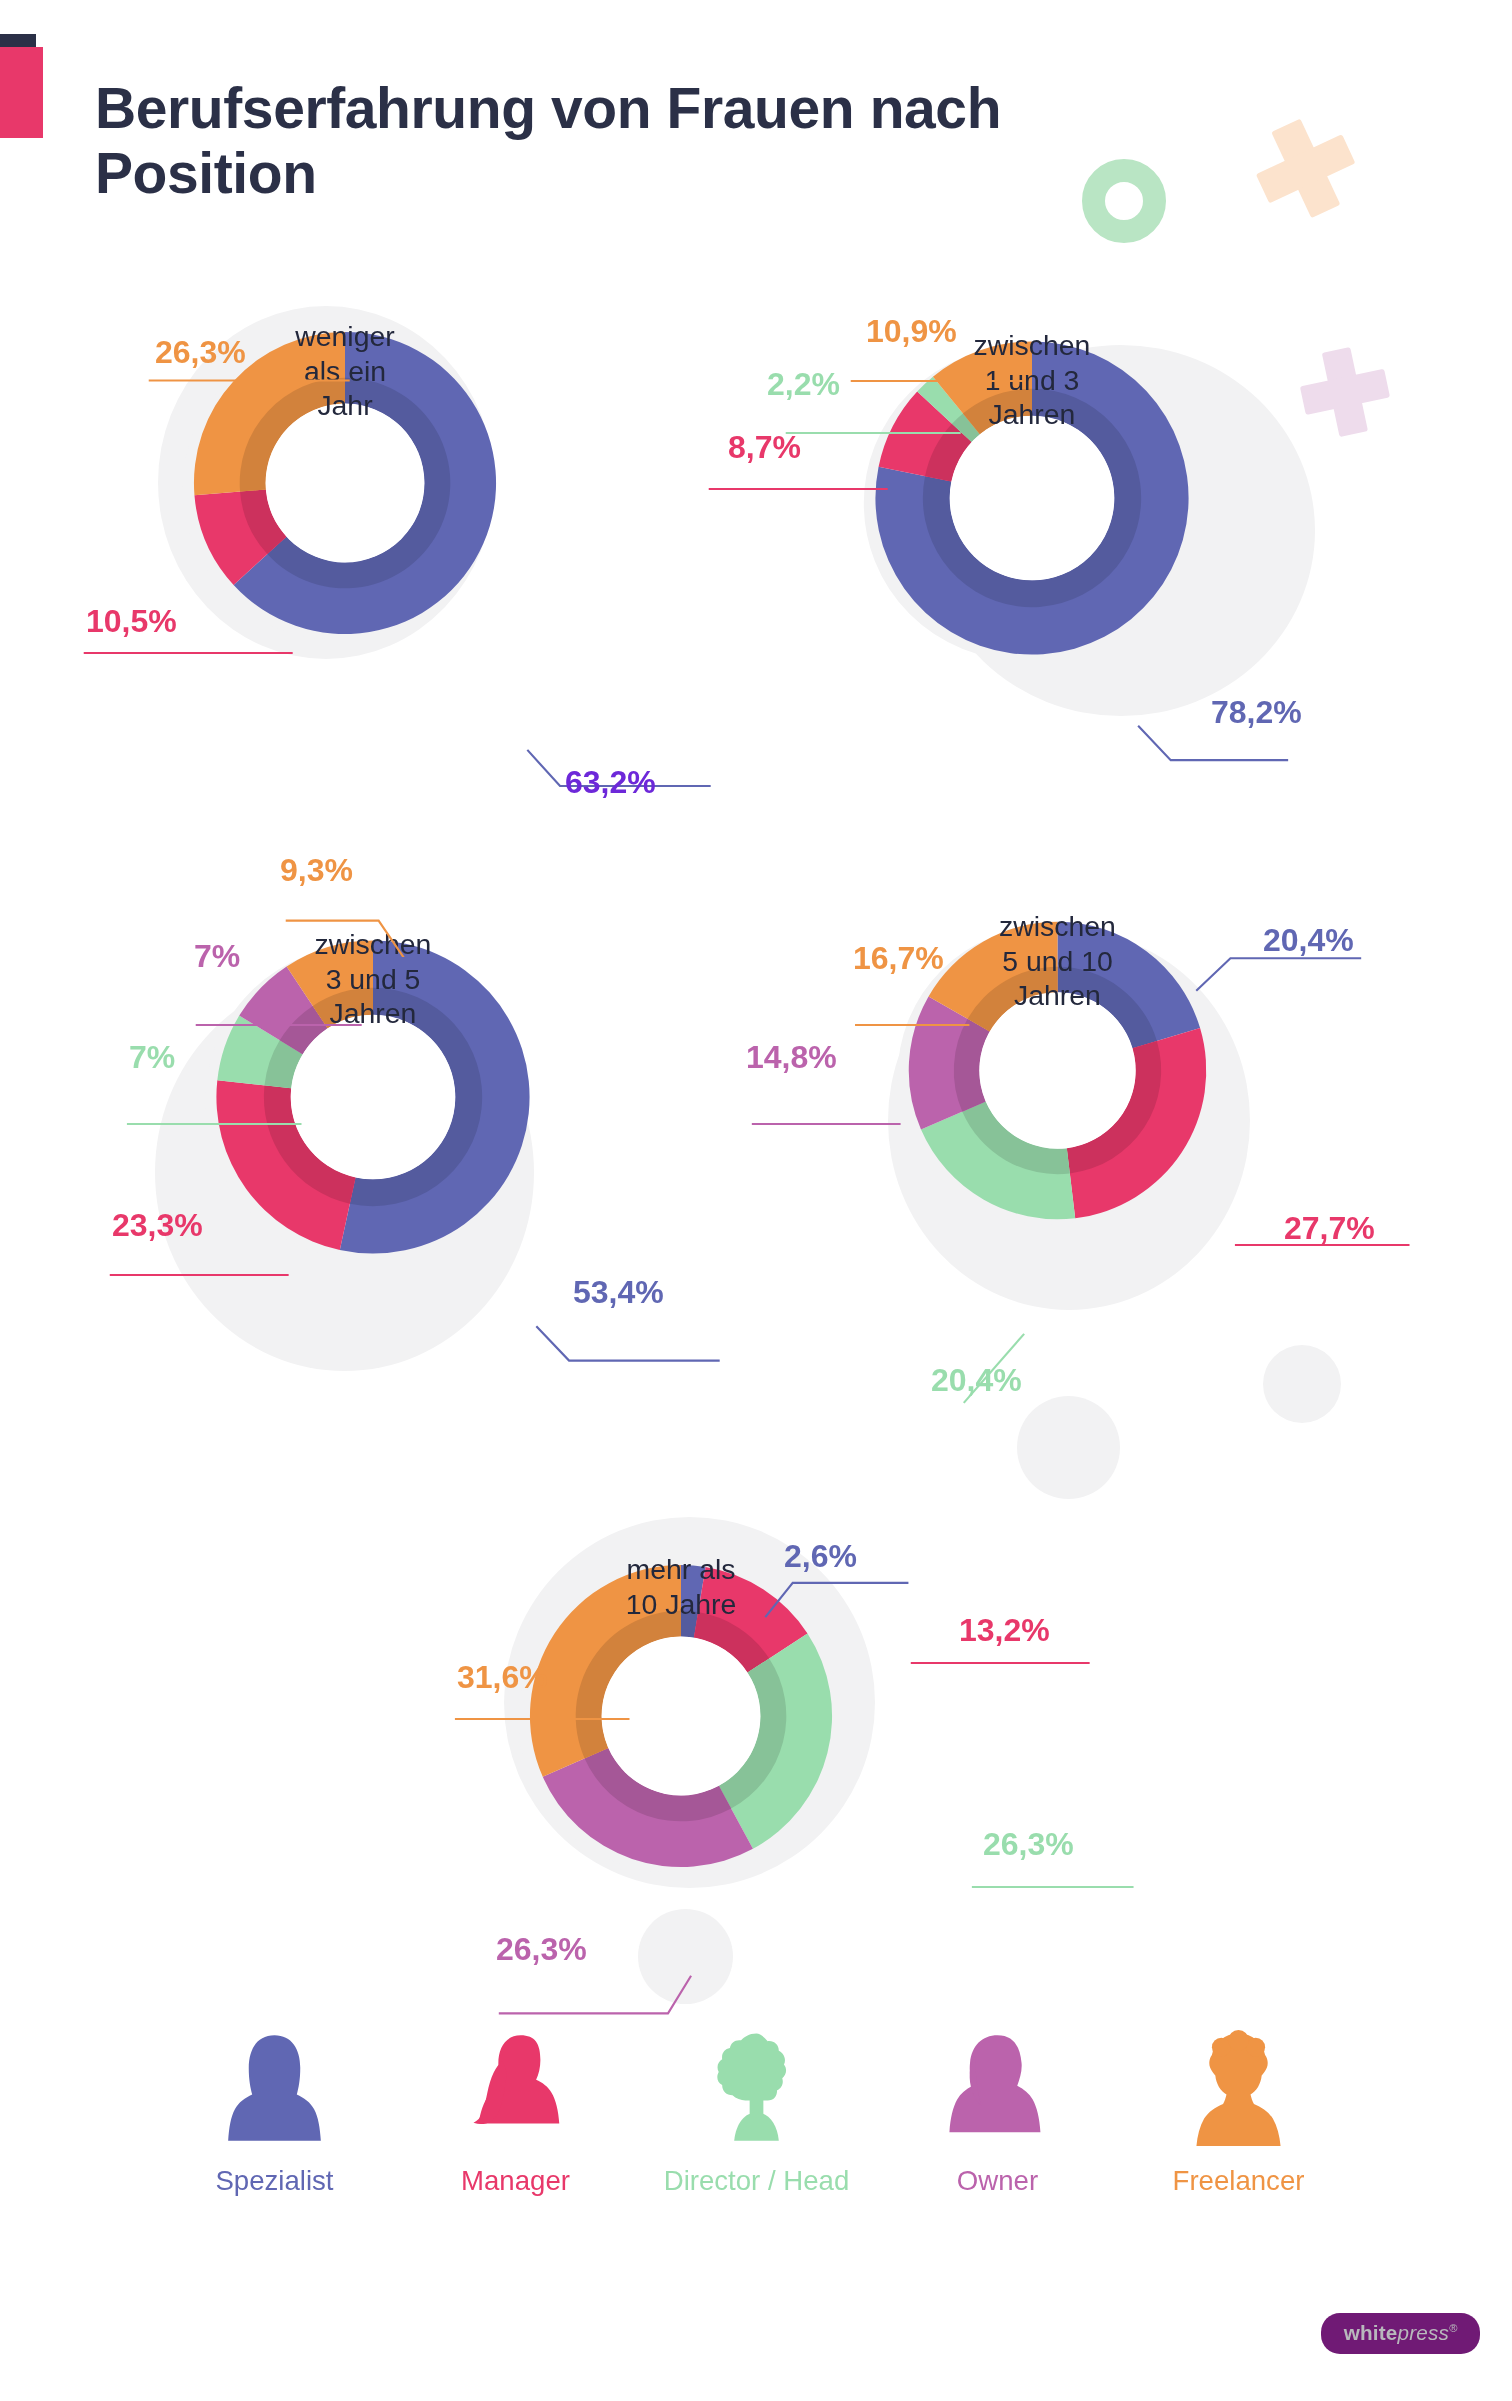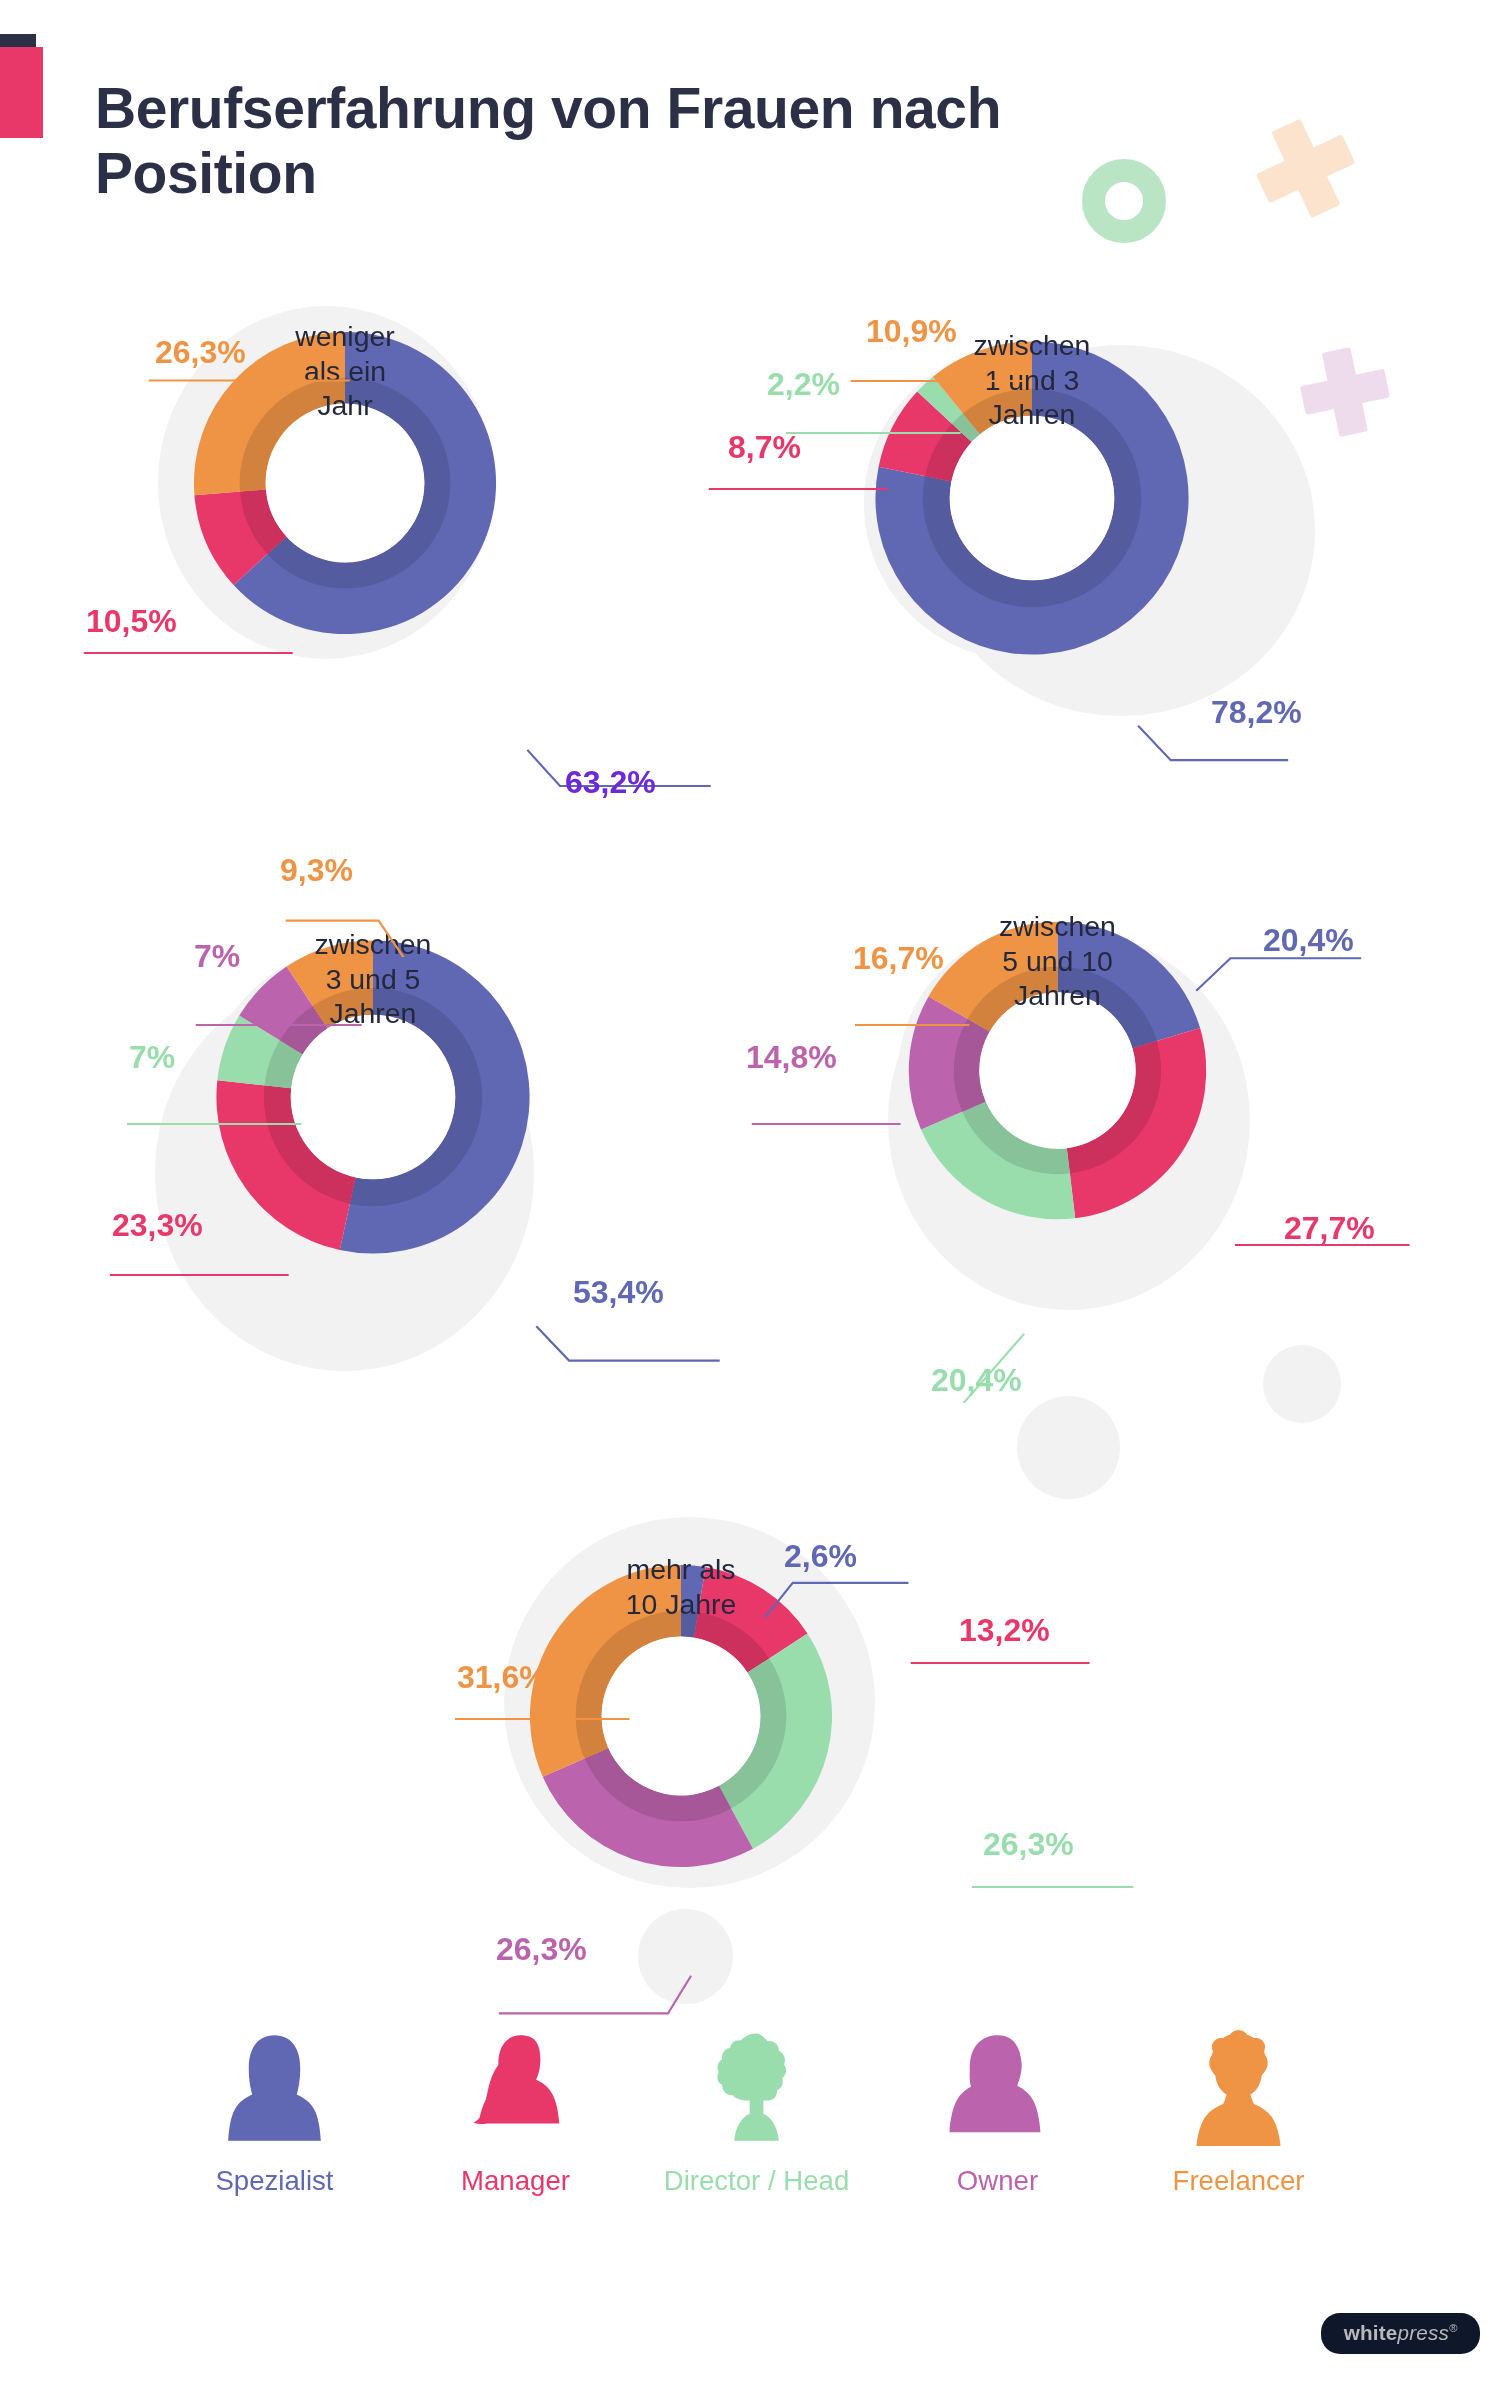--- a/index.html
+++ b/index.html
@@ -74,21 +74,21 @@
   }
   .legend-item {
     width: 241px; display: flex; flex-direction: column;
     align-items: center; gap: 19px;
   }
   .legend-icon { width: 103px; height: 116px; }
   .legend-label { font-size: 27.6px; }
 
   .logo {
     position: absolute; right: 33px; top: 2313px;
-    background: #0f172a; border-radius: 19px;
+    background: #701a75; border-radius: 19px;
     padding: 7.8px 22.4px 9.5px 22.4px;
     color: #b8b8bc; font-size: 20.7px; font-weight: 700;
     letter-spacing: 0.2px;
   }
   .logo i { font-style: italic; font-weight: 400; }
   .logo sup { font-size: 11.2px; vertical-align: super; font-weight: 400; }
 
   .leader { position:absolute; stroke-width: 2.5; fill: none; }
 </style>
 </head>

